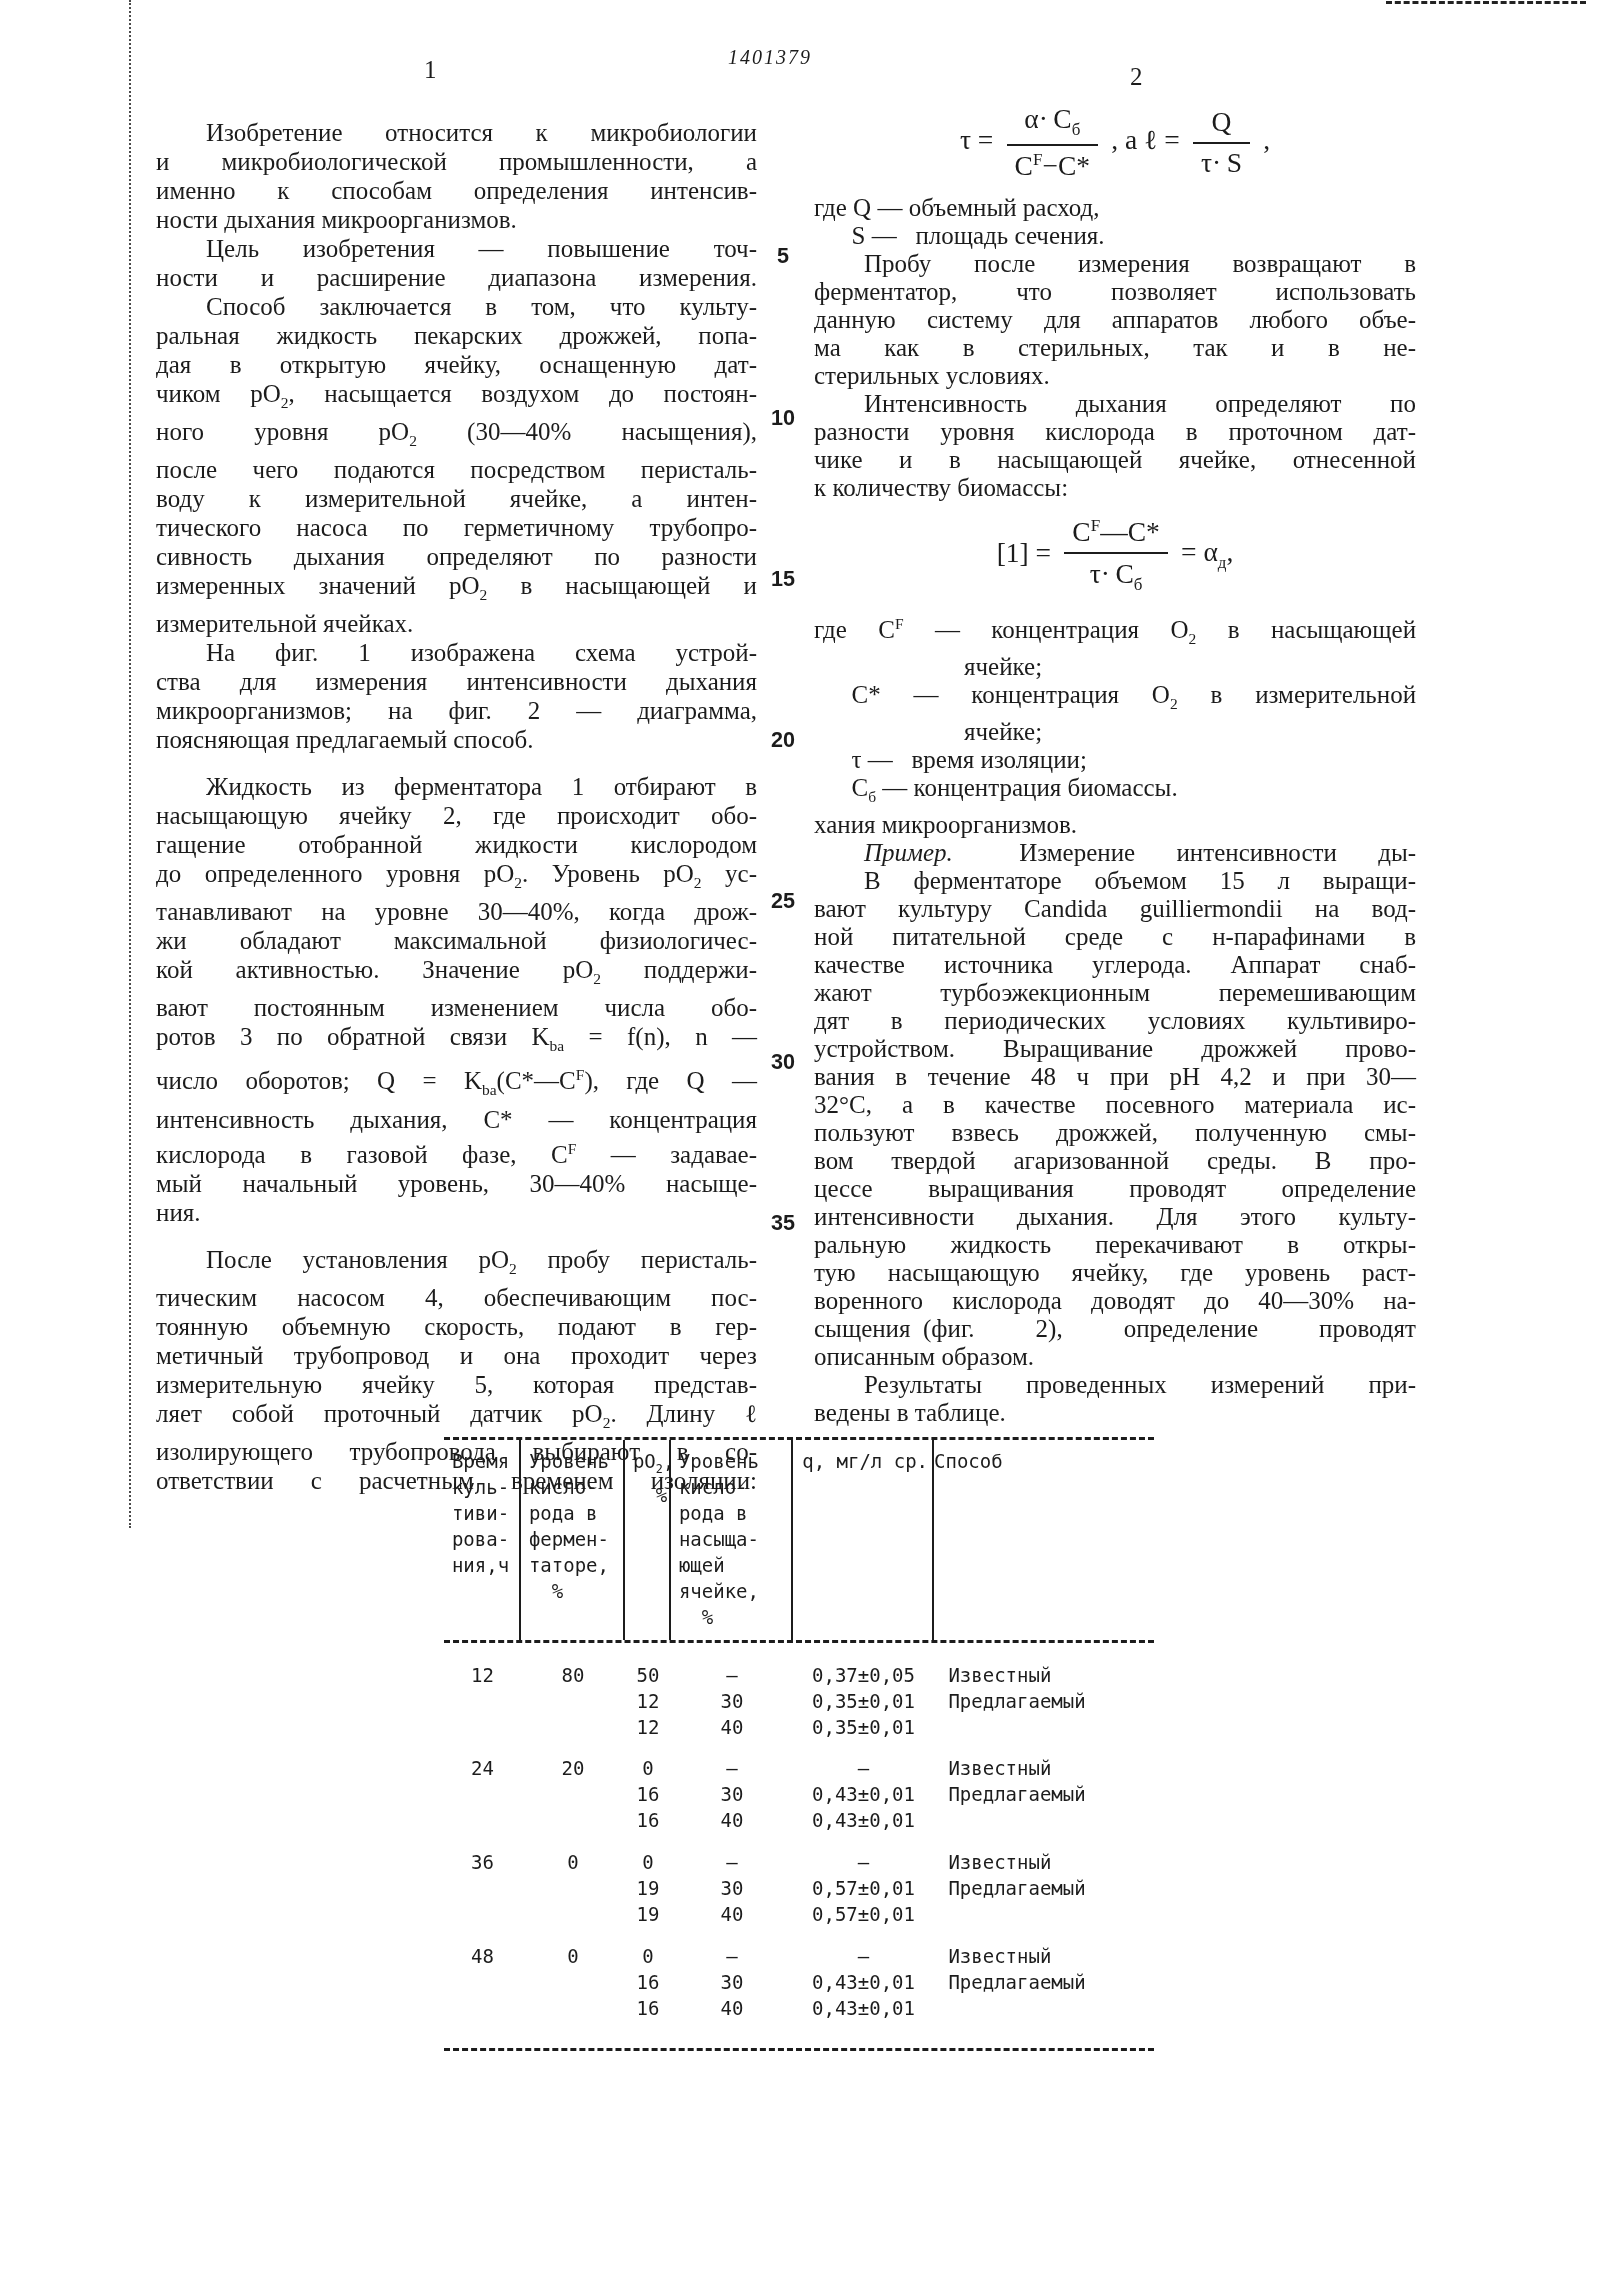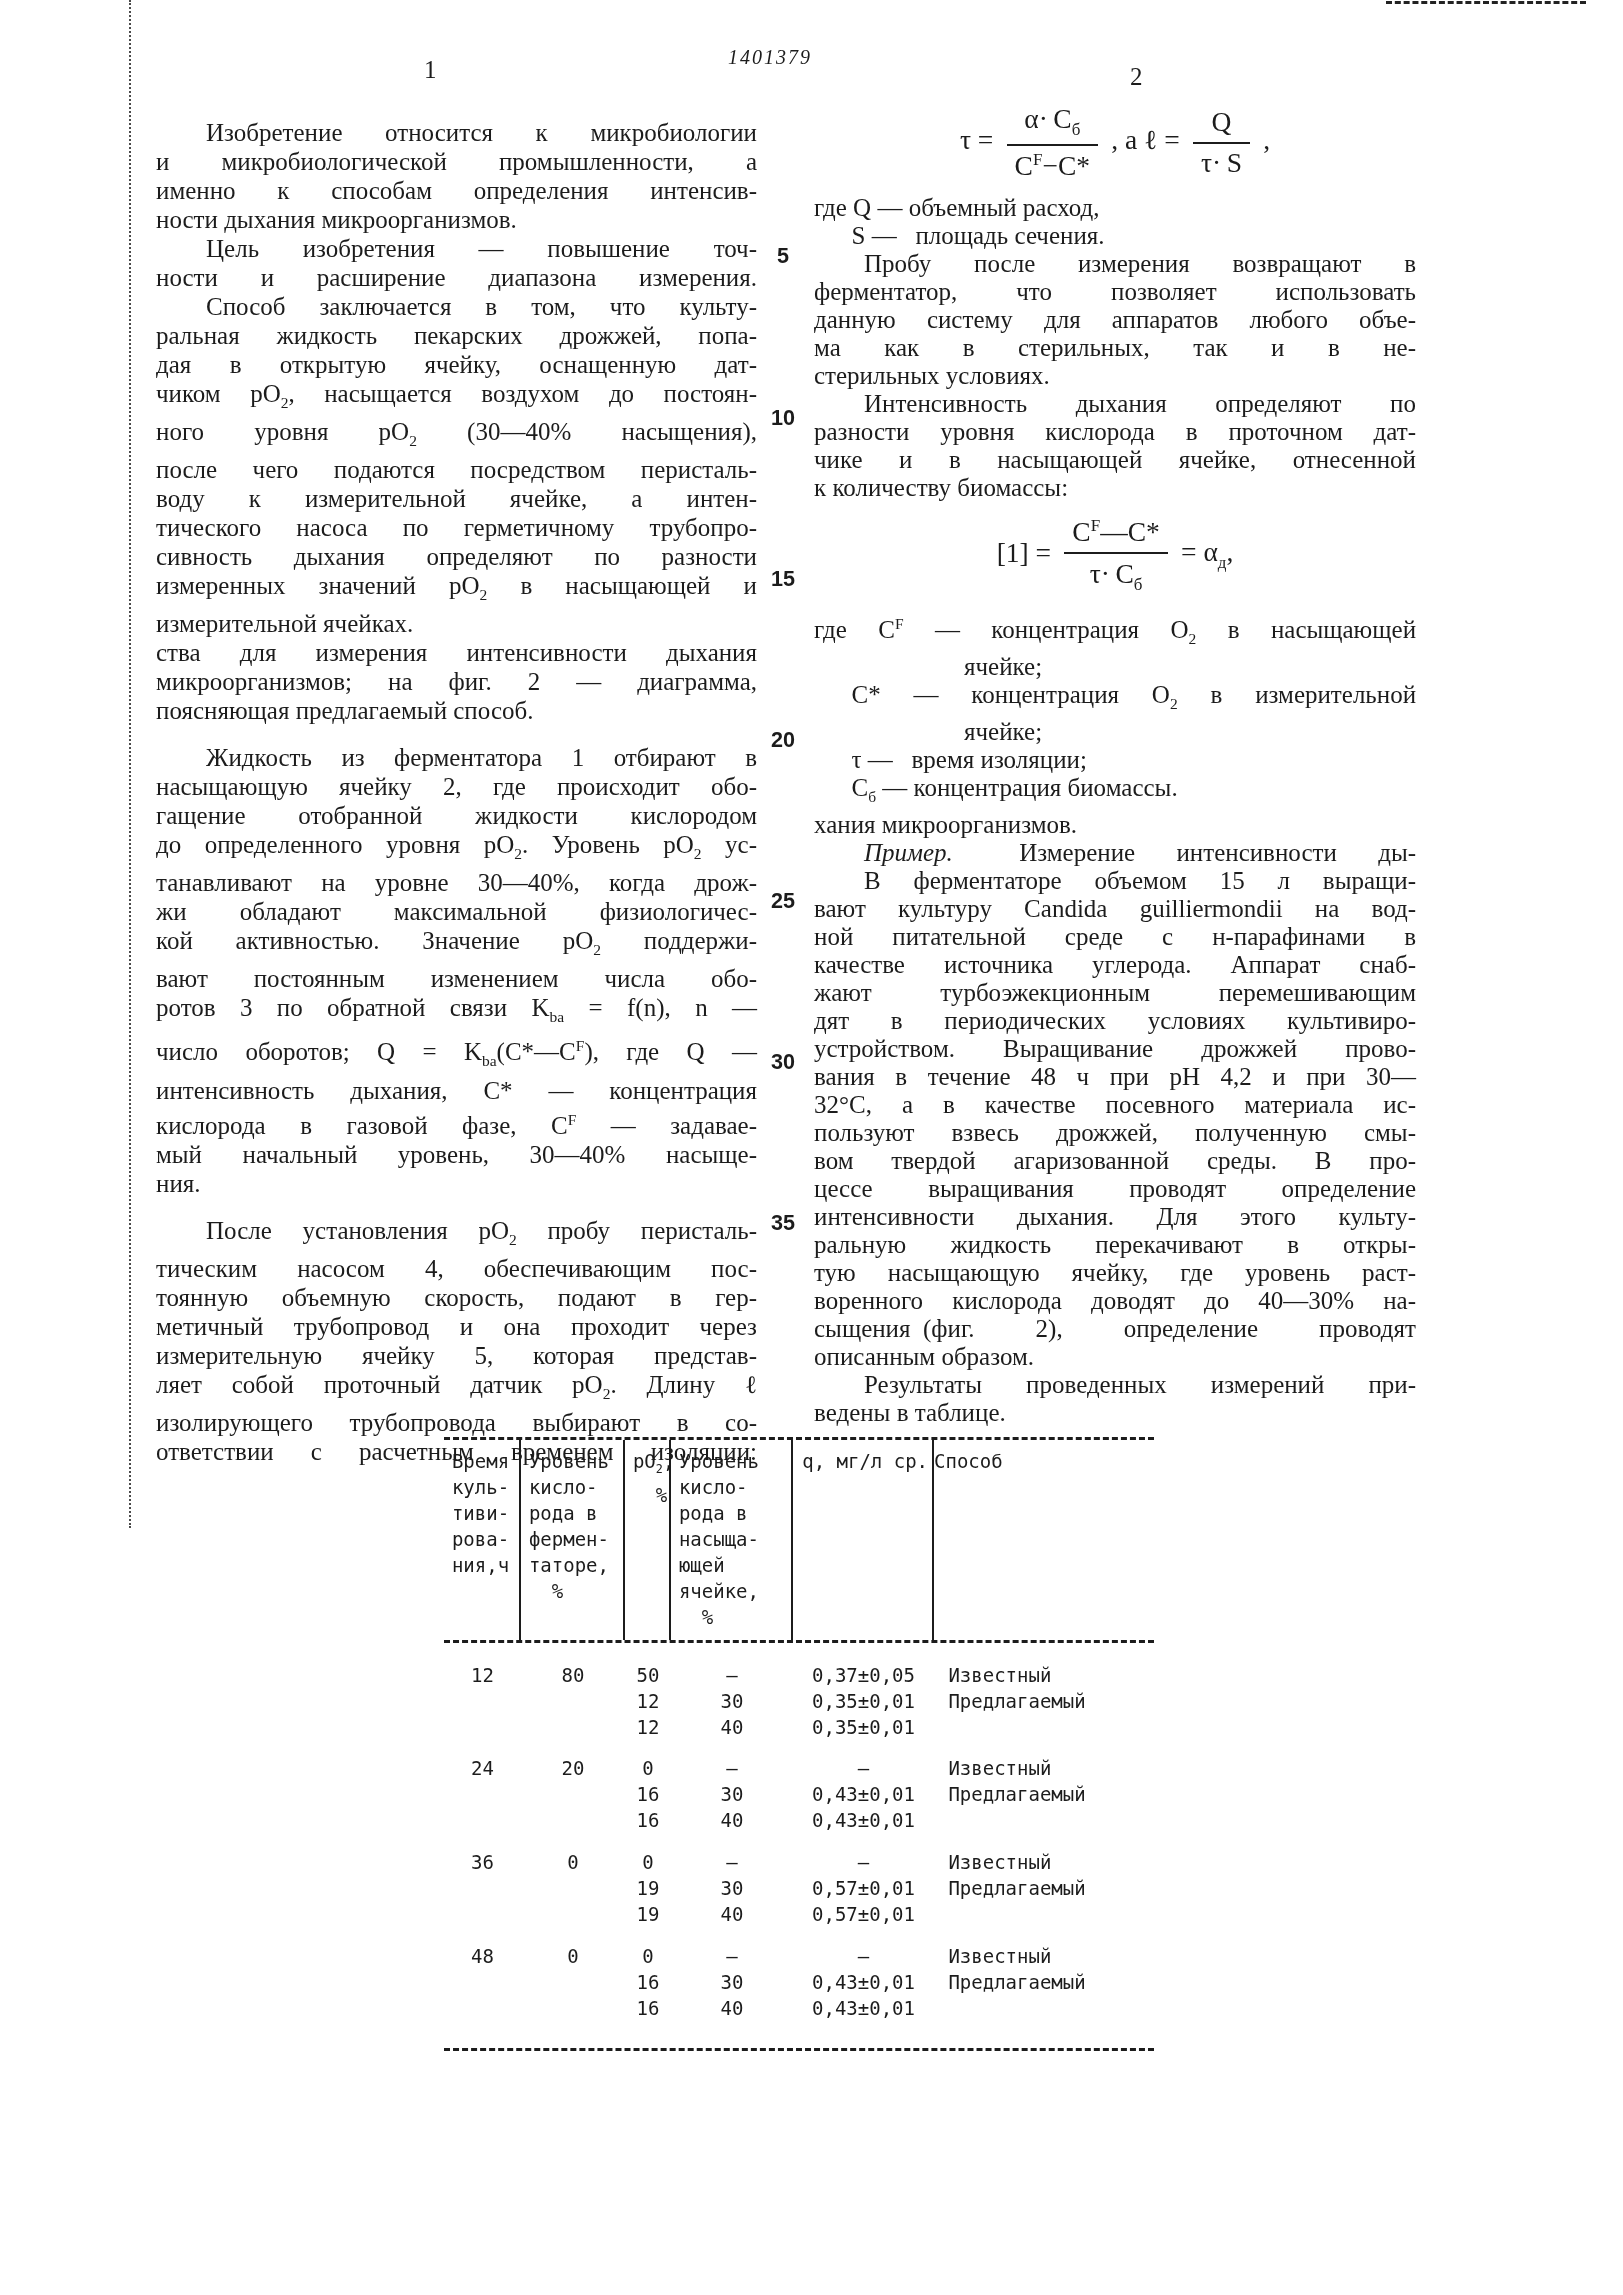--- a/index.html
+++ b/index.html
@@ -88,20 +88,21 @@
         <div class="line j">чиком pO<sub>2</sub>, насыщается воздухом до постоян-</div>
         <div class="line j">ного уровня pO<sub>2</sub> (30—40% насыщения),</div>
         <div class="line j">после чего подаются посредством перисталь-</div>
         <div class="line j">воду к измерительной ячейке, а интен-</div>
         <div class="line j">тического насоса по герметичному трубопро-</div>
         <div class="line j">сивность дыхания определяют по разности</div>
         <div class="line j">измеренных значений pO<sub>2</sub> в насыщающей и</div>
         <div class="line">измерительной ячейках.</div>
       </div>
       <div class="para">
+        <div class="line j">  На фиг. 1 изображена схема устрой-</div>
         <div class="line j">ства для измерения интенсивности дыхания</div>
         <div class="line j">микроорганизмов; на фиг. 2 — диаграмма,</div>
         <div class="line">поясняющая предлагаемый способ.</div>
       </div>
       <div class="para gap">
         <div class="line j">  Жидкость из ферментатора 1 отбирают в</div>
         <div class="line j">насыщающую ячейку 2, где происходит обо-</div>
         <div class="line j">гащение отобранной жидкости кислородом</div>
         <div class="line j">до определенного уровня pO<sub>2</sub>. Уровень pO<sub>2</sub> ус-</div>
         <div class="line j">танавливают на уровне 30—40%, когда дрож-</div>

